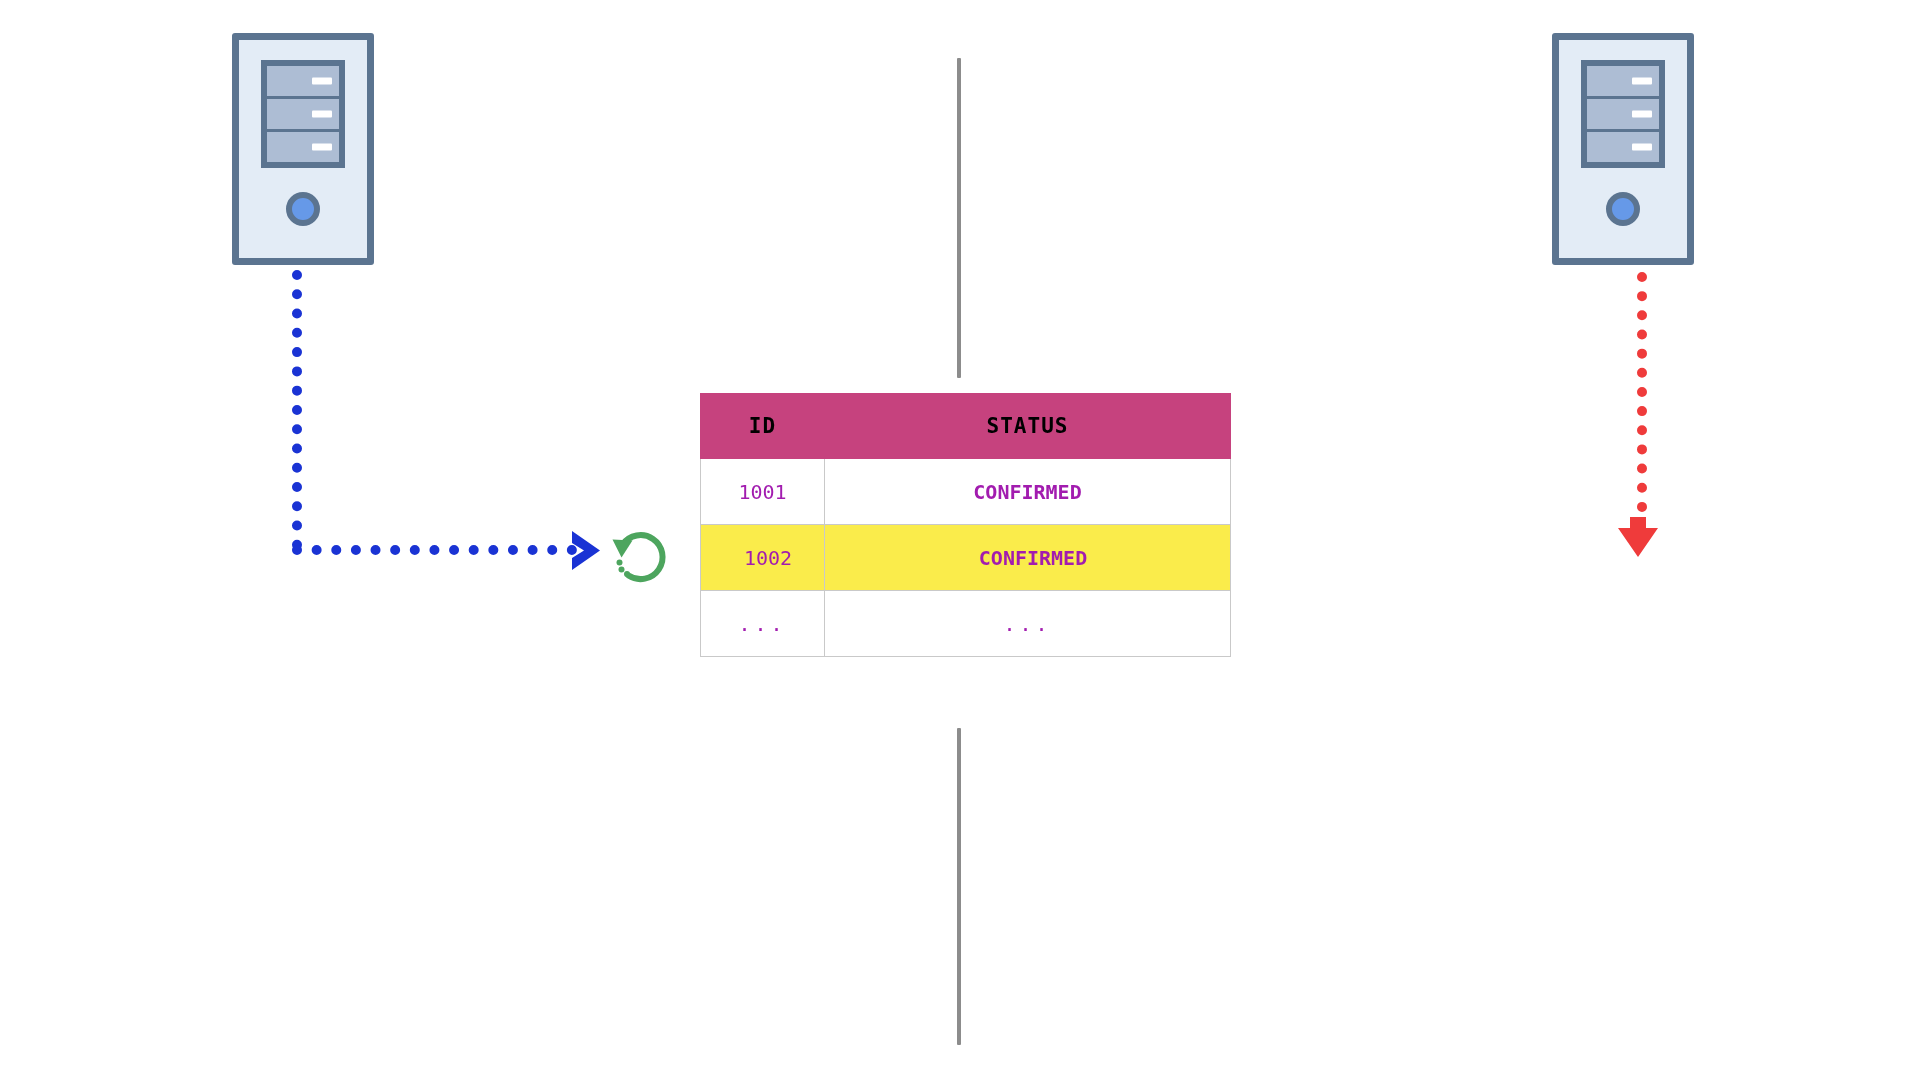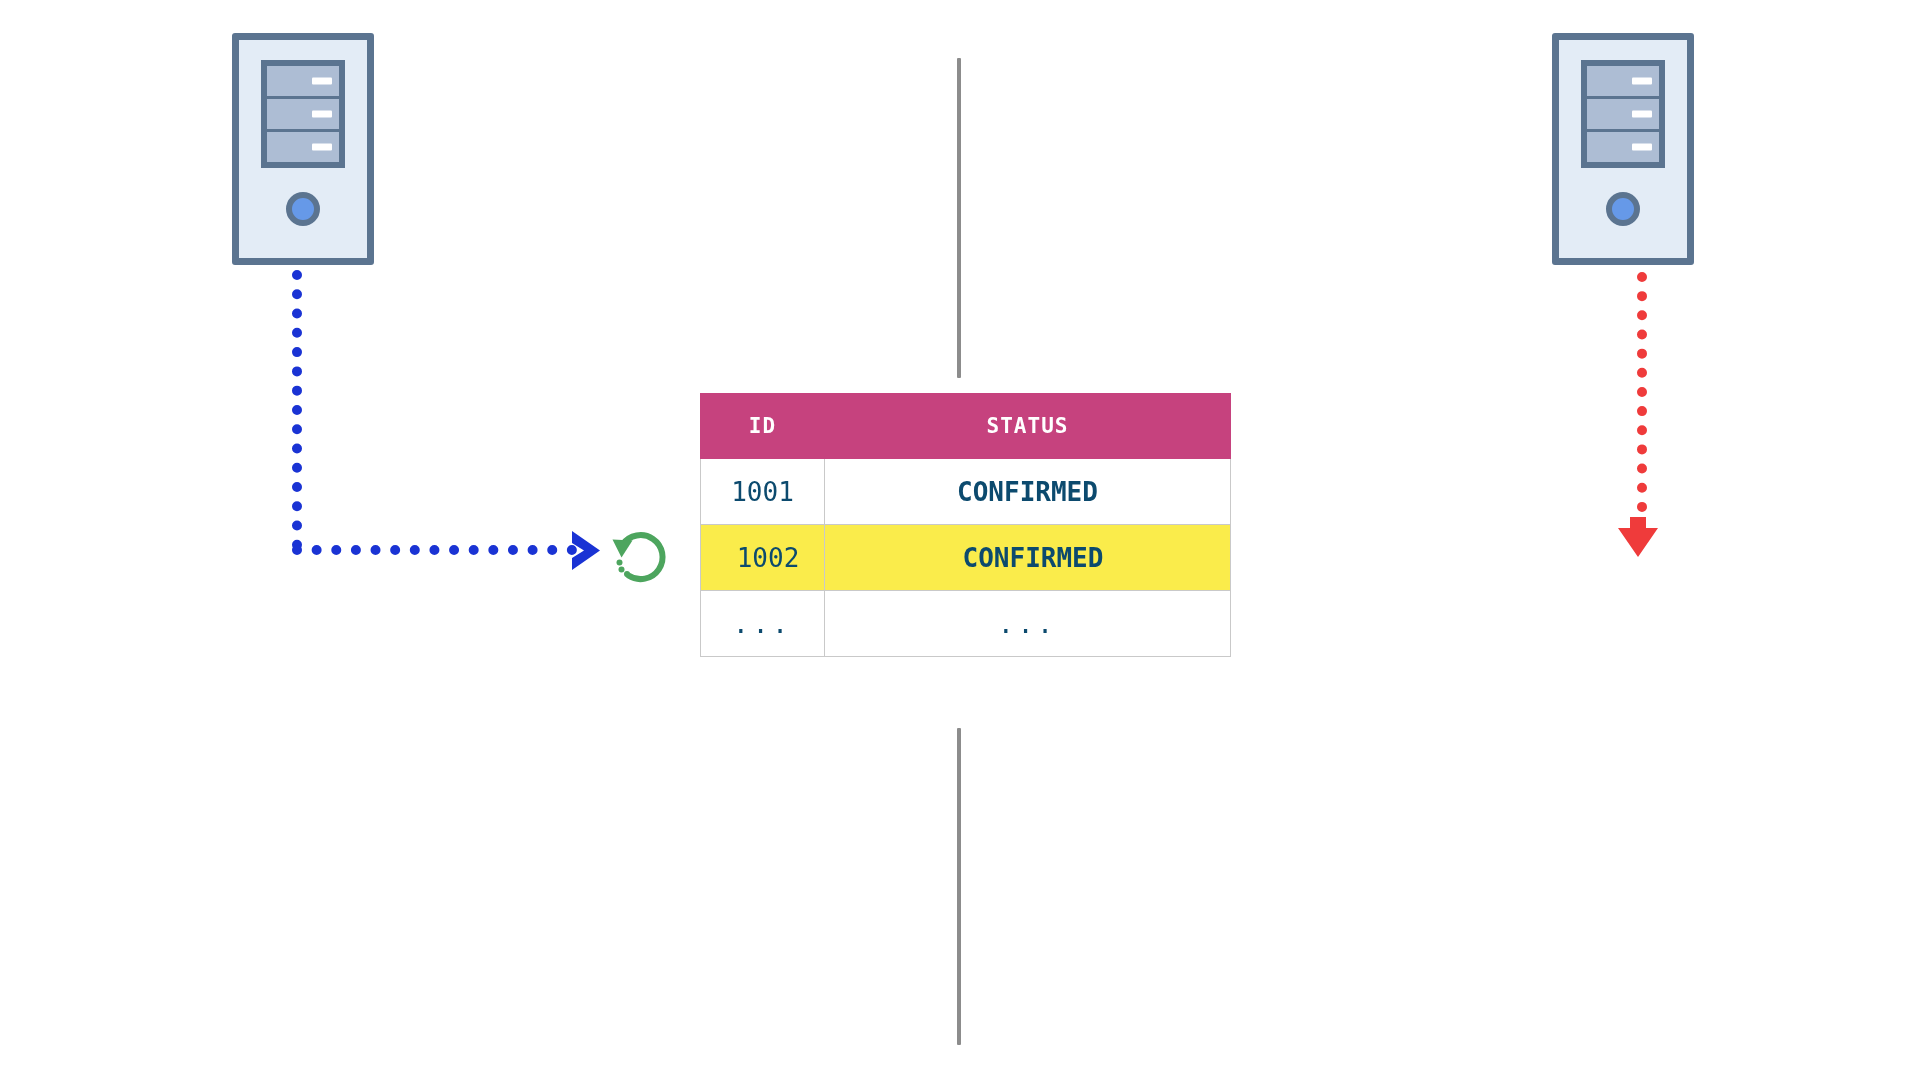--- a/index.html
+++ b/index.html
@@ -112,32 +112,32 @@
     table-layout: fixed;
   }
   .db-table th,
   .db-table td {
     border: 1px solid #c9c9c9;
     text-align: center;
     font-family: "DejaVu Sans Mono", "Liberation Mono", monospace;
   }
   .db-table th {
     background: #c6427e;
-    color: #ffffff;
+    color: #000000;
     font-weight: bold;
     font-size: 21px;
     letter-spacing: 1px;
     height: 62px;
     border-color: #c6427e;
   }
   .db-table th.col-id { width: 121px; }
   .db-table td {
     height: 63px;
-    font-size: 26px;
-    color: #0c4a6e;
+    font-size: 20px;
+    color: #a21caf;
   }
   tr.row-highlight td {
     background: #faec4b;
     padding-left: 12px;
   }
   .status-confirmed-ok {
     color: #1a3fd4;
     font-weight: bold;
   }
   .status-confirmed-dup {

